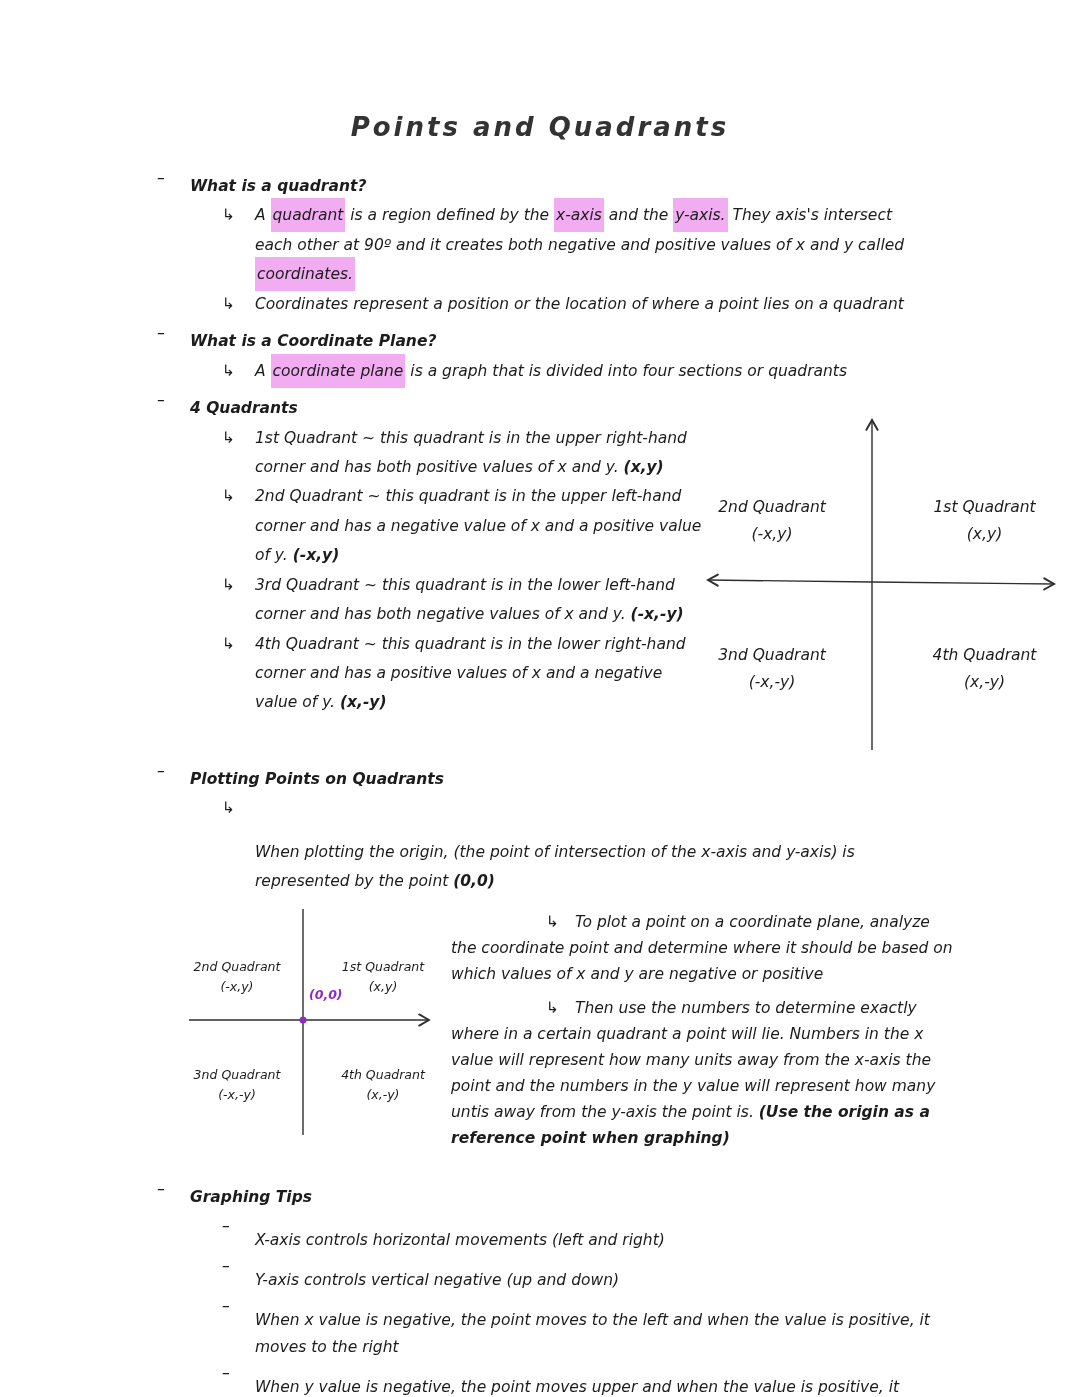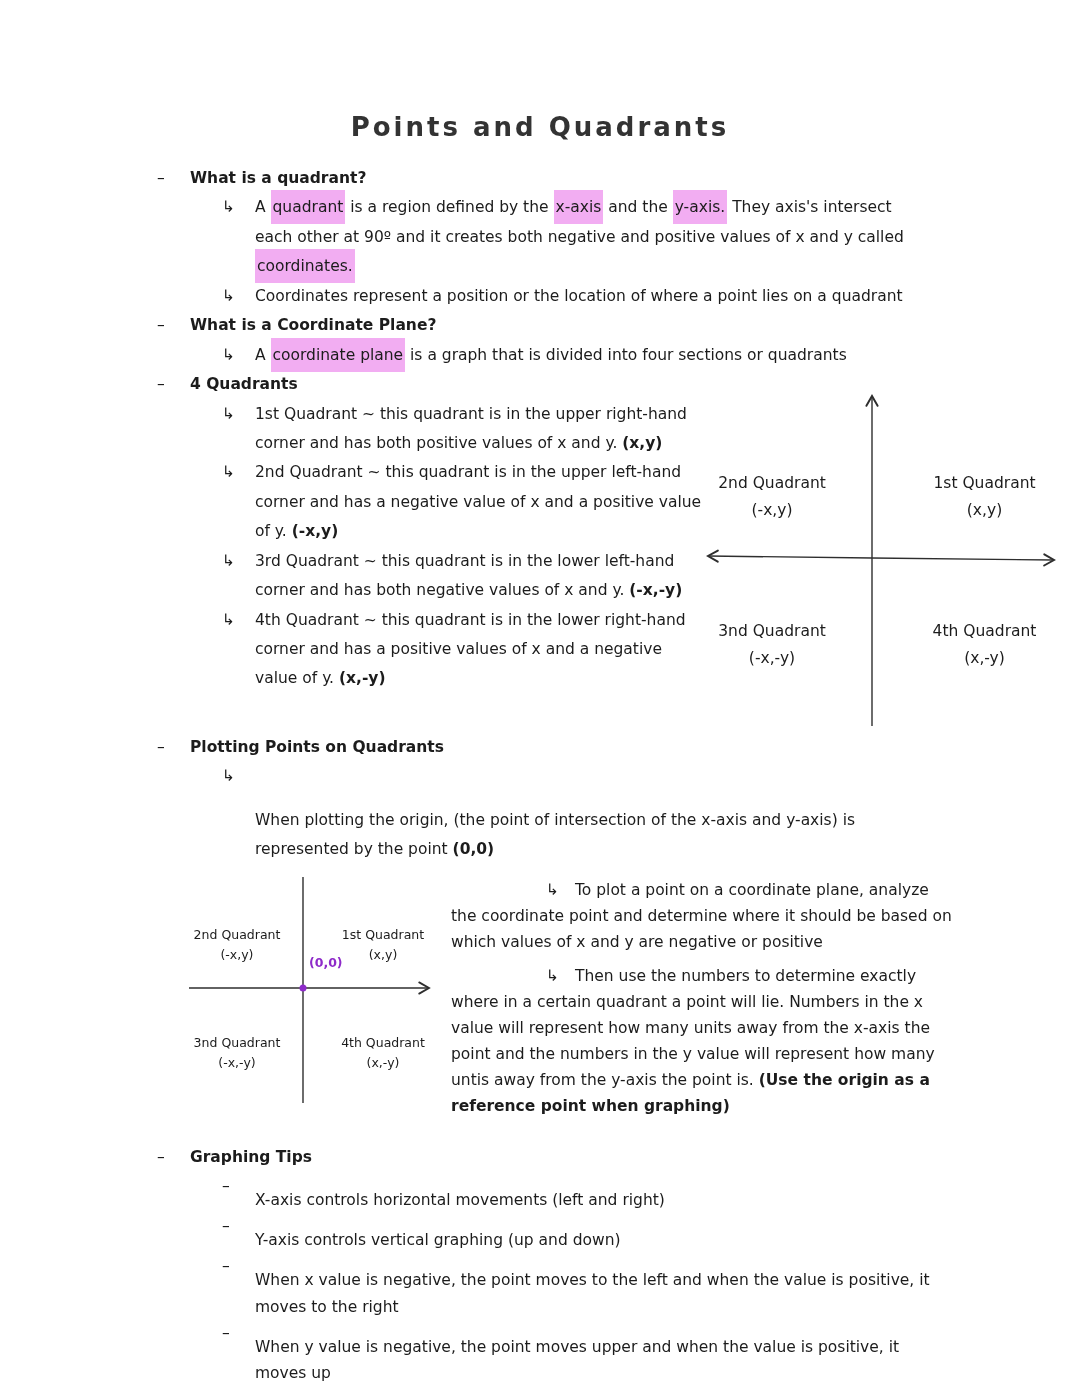--- a/index.html
+++ b/index.html
@@ -10,34 +10,35 @@
   html, body { margin: 0; padding: 0; background: #ffffff; }
   .page {
     position: relative;
     width: 1080px;
     height: 1397px;
     background: #ffffff;
     color: var(--ink);
     font-family: "DejaVu Sans", "Liberation Sans", sans-serif;
     font-size: 15.5px;
     overflow: hidden;
+    font-style: italic;
   }
   .title {
     padding-top: 112px;
     text-align: center;
     font-size: 26px;
     font-weight: 700;
     letter-spacing: 3px;
     color: #333333;
   }
   .content { padding: 22px 28px 0 157px; }
 
   .tl { display: flex; line-height: 1.9; }
   .mk { width: 33px; flex: 0 0 33px; }
-  .hd { font-weight: 700; }
+  .hd { font-weight: 700; margin-top: 8px; }
 
   .sub { display: flex; margin-left: 65px; line-height: 1.9; }
   .sub .mk { width: 33px; flex: 0 0 33px; }
   .st { max-width: 668px; }
   .stw { max-width: 618px; margin-top: 44px; }
 
   .hl { background: var(--hl); padding: 8px 2px; }
   .b  { font-weight: 700; }
 
   
@@ -233,21 +234,21 @@
       <span class="mk">–</span>
       <span class="hd">Graphing Tips</span>
     </div>
 
     <div class="sub tip">
       <span class="mk">–</span>
       <div class="st">X-axis controls horizontal movements (left and right)</div>
     </div>
     <div class="sub tip">
       <span class="mk">–</span>
-      <div class="st">Y-axis controls vertical graphing (up and down)</div>
+      <div class="st">Y-axis controls vertical negative (up and down)</div>
     </div>
     <div class="sub tip">
       <span class="mk">–</span>
       <div class="st">When x value is negative, the point moves to the left and when the value is positive, it moves to the right</div>
     </div>
     <div class="sub tip">
       <span class="mk">–</span>
       <div class="st">When y value is negative, the point moves upper and when the value is positive, it moves up</div>
     </div>
 

